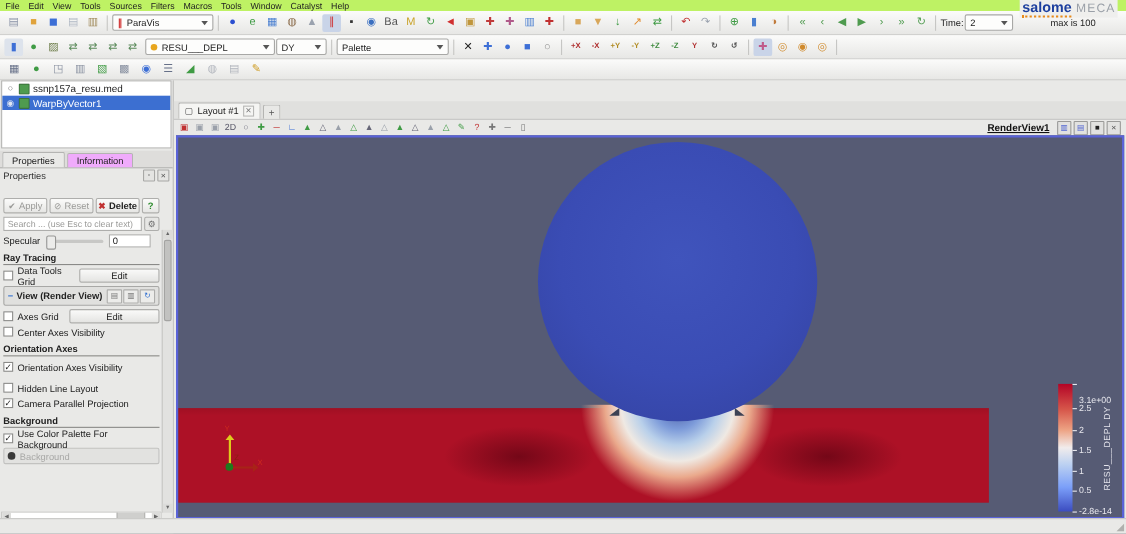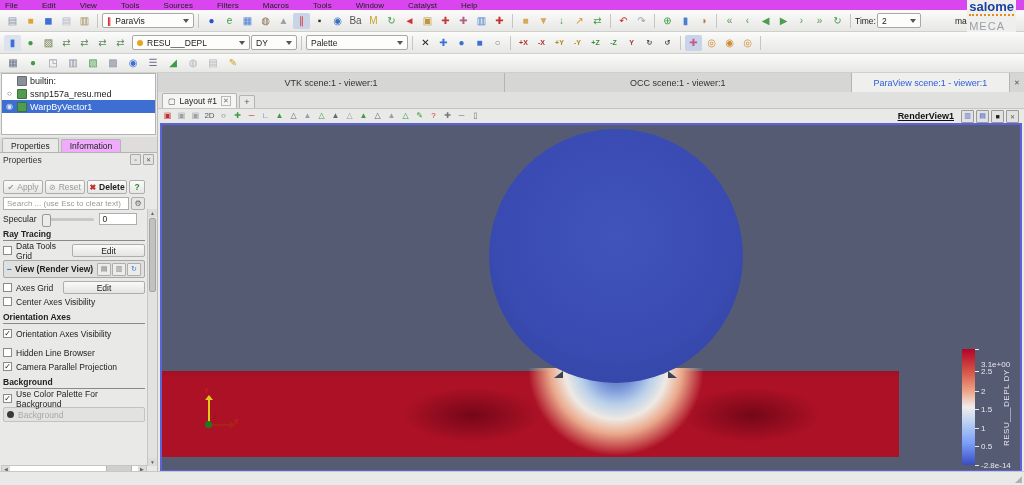--- a/index.html
+++ b/index.html
@@ -1,22 +1,22 @@
 <!DOCTYPE html>
 <html><head>
 <meta charset="utf-8">
 <style>
   html,body{margin:0;padding:0;background:#cfcfcd;}
   #app{position:relative;width:1024px;height:485px;background:#e9e9e7;
        font-family:"Liberation Sans",sans-serif;font-size:9px;color:#222;overflow:hidden;}
   
-  .menubar{position:absolute;left:0;top:0;right:0;height:10px;background:#d946ef;
-           display:flex;align-items:center;gap:24px;padding-left:5px;font-size:8px;color:#222;}
+  .menubar{position:absolute;left:0;top:0;right:0;height:10px;background:#bef264;
+           display:flex;align-items:center;gap:8px;padding-left:5px;font-size:8px;color:#222;}
   .menu-item{cursor:default;}
-  .logo{position:absolute;right:8px;top:-1px;display:flex;align-items:baseline;gap:4px;background:#efefed;padding:0 2px;z-index:5;flex-direction:column;}
+  .logo{position:absolute;right:8px;top:-1px;display:flex;align-items:baseline;gap:4px;background:#efefed;padding:0 2px;z-index:5;}
   .logo .sal{font-size:13px;font-weight:bold;color:#1d3f9e;border-bottom:2px dotted #e88a1a;}
   .logo .meca{font-size:11px;color:#9aa0a8;letter-spacing:1px;}
   .tbar{position:absolute;left:0;right:0;display:flex;align-items:center;gap:1px;padding:0 4px;
         background:linear-gradient(#fbfbfa,#e7e7e5);border-bottom:1px solid #cfcfcd;box-sizing:border-box;}
   .tb1{top:10px;height:22px;}
   .tb2{top:32px;height:22px;}
   .tb3{top:54px;height:19px;}
   .tbico{width:17px;height:16px;display:flex;align-items:center;justify-content:center;
          border-radius:2px;font-size:10px;line-height:1;cursor:default;flex:none;}
   .tb3 .tbico{width:18px;height:15px;}
@@ -318,25 +318,20 @@
         <span class="tbico" style="color: rgb(63, 155, 68);">◢</span>
         <span class="tbico" style="color: rgb(176, 180, 188);">◍</span>
         <span class="tbico" style="color: rgb(176, 180, 188);">▤</span>
         <span class="tbico" style="color: rgb(208, 160, 44);">✎</span>
       </span>
   </div>
 
   <div class="panel">
     <div class="tree">
         <div class="trow">
-          <span class="eye"></span>
-          <span class="box" style="background: rgb(138, 143, 152);"></span>
-          <span>builtin:</span>
-        </div>
-        <div class="trow">
           <span class="eye">○</span>
           <span class="box" style="background: rgb(79, 155, 79);"></span>
           <span>ssnp157a_resu.med</span>
         </div>
         <div class="trow sel">
           <span class="eye" style="color: rgb(223, 230, 244);">◉</span>
           <span class="box" style="background: rgb(79, 155, 79);"></span>
           <span>WarpByVector1</span>
         </div>
       </div>
@@ -405,21 +400,21 @@
         <span>Center Axes Visibility</span>
       </div>
       <div class="shead">Orientation Axes</div>
       <div class="cbrow">
         <span class="cb">✓</span>
         <span>Orientation Axes Visibility</span>
       </div>
       <div style="height:4px;"></div>
       <div class="cbrow">
         <span class="cb"></span>
-        <span>Hidden Line Browser</span>
+        <span>Hidden Line Layout</span>
       </div>
       <div class="cbrow">
         <span class="cb">✓</span>
         <span>Camera Parallel Projection</span>
       </div>
       <div class="shead">Background</div>
       <div class="cbrow">
         <span class="cb">✓</span>
         <span>Use Color Palette For Background</span>
       </div>
@@ -435,26 +430,20 @@
       <span class="thumb"></span>
       <span class="ar dn">▼</span>
     </div>
     <div class="hsb">
       <span class="ar l">◀</span>
       <span class="thumb"></span>
       <span class="ar r">▶</span>
     </div>
   </div>
 
-  <div class="vtabs">
-      <span class="vtab w1">VTK scene:1 - viewer:1</span>
-      <span class="vtab w1">OCC scene:1 - viewer:1</span>
-      <span class="vtab w2 act">ParaView scene:1 - viewer:1</span>
-      <span class="vtclose">✕</span>
-    </div>
 
   <div class="laybar">
     <span class="laytab">
       <span class="lic">▢</span>
       <span>Layout #1</span>
       <span class="lx">✕</span>
     </span>
     <span class="plustab">+</span>
   </div>
 

